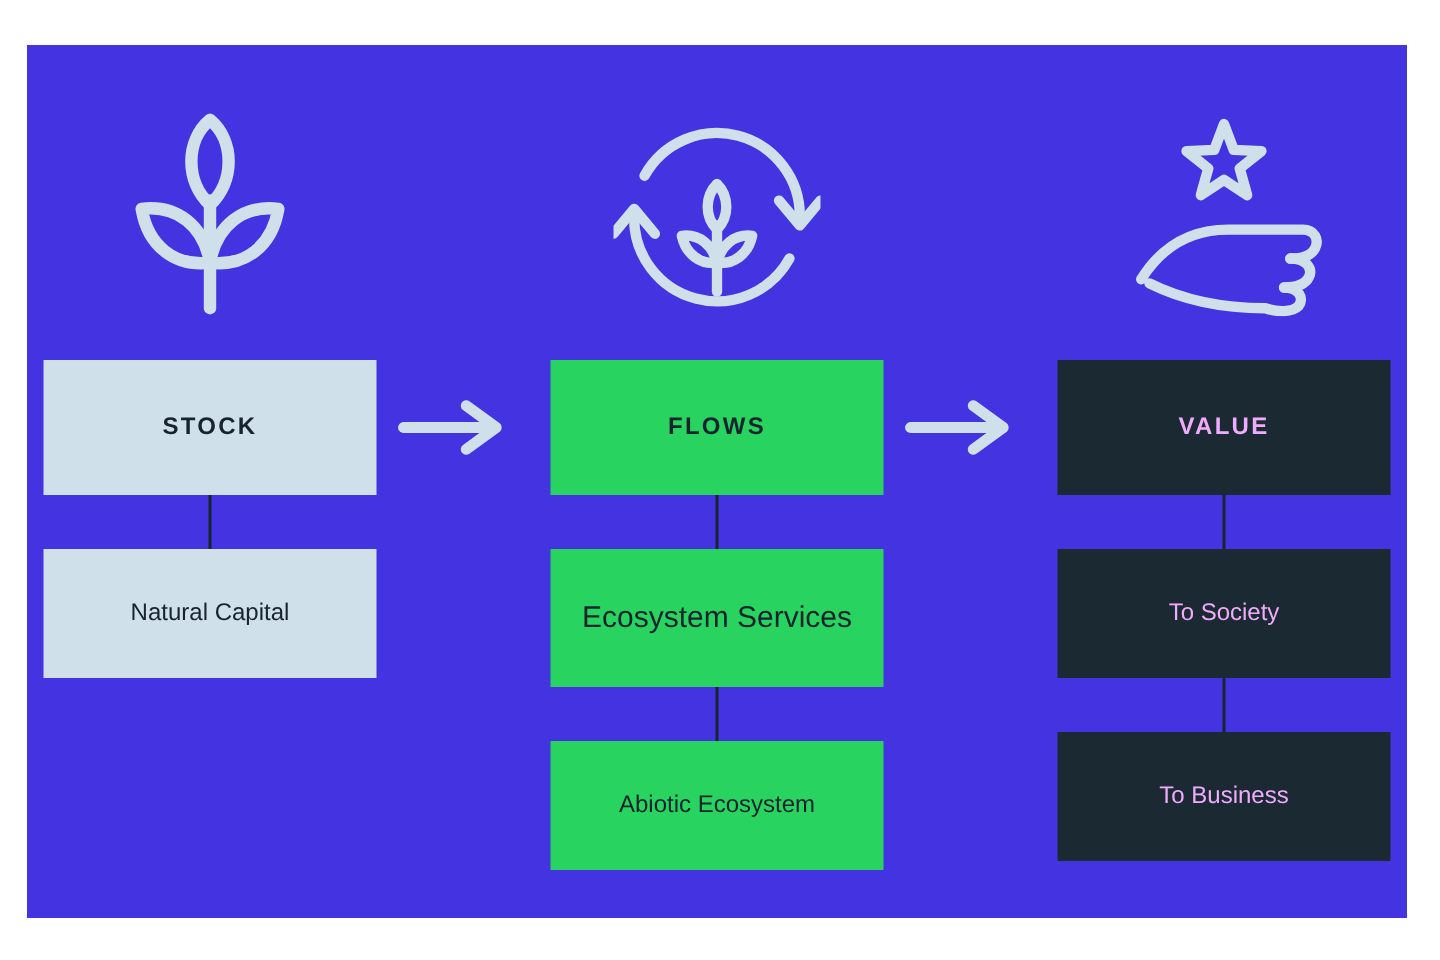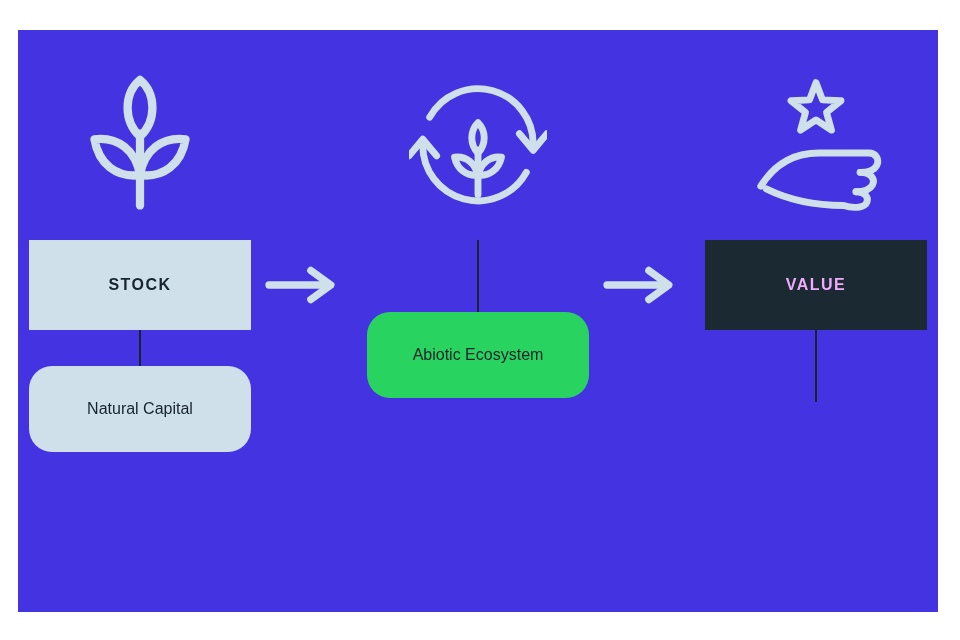--- a/index.html
+++ b/index.html
@@ -51,21 +51,20 @@
     height:90px;
     font-weight:bold;
     font-size:16px;
     letter-spacing:1.5px;
     text-transform:uppercase;
   }
   .box.item{
     min-height:86px;
     font-size:16px;
     line-height:1.35;
-    border-radius:23px;
   }
   .box.item.big{
     min-height:92px;
     font-size:20px;
   }
   .light{background:#cfe0ea;color:#17242e;}
   .green{background:#29d35f;color:#17242e;}
   .dark{background:#1b2933;color:#f0abfc;}
   .vline{
     width:2px;height:36px;
@@ -114,21 +113,23 @@
           <path d="M15 32 A40 40 0 0 1 90 52"></path>
           <path d="M80 44 L90 56 L100 44"></path>
           <path d="M85 72 A40 40 0 0 1 10 52"></path>
           <path d="M0 60 L10 48 L20 60"></path>
           <path d="M50 88 L50 56"></path>
           <path d="M50 58 C44 52 44 42 50 36 C56 42 56 52 50 58 Z"></path>
           <path d="M50 74 C42 75 35 70 33 61 C42 60 48 66 50 74 Z"></path>
           <path d="M50 74 C58 75 65 70 67 61 C58 60 52 66 50 74 Z"></path>
         </svg>
       </div>
+      <div class="box header green">FLOWS</div>
       <div class="vline"></div>
+      <div class="box item big green">Ecosystem Services</div>
       <div class="vline"></div>
       <div class="box item green">Abiotic Ecosystem</div>
     </div>
 
     <div class="arrow-cell">
       <svg viewBox="0 0 96 44" fill="none" stroke="currentColor" stroke-width="8" stroke-linecap="round" stroke-linejoin="round">
         <path d="M4 22 H64"></path>
         <path d="M50 6 L72 22 L50 38"></path>
       </svg>
     </div>
@@ -137,17 +138,19 @@
       <div class="icon-area">
         <svg viewBox="0 0 100 100" fill="none" stroke="currentColor" stroke-width="5" stroke-linecap="round" stroke-linejoin="round">
           <path d="M50 7 L54.7 19.5 L68.1 20.1 L57.6 28.5 L61.2 41.4 L50 34 L38.8 41.4 L42.4 28.5 L31.9 20.1 L45.3 19.5 Z"></path>
           <path d="M10 82 C20 66 34 58 52 58 L88 58 C94 58 96 63 94 67 C92 71 87 72 82 72"></path>
           <path d="M82 72 C90 72 93 77 91 81 C89 85 84 86 79 86"></path>
           <path d="M79 86 C86 86 89 91 86 95 C83 98 76 98 70 96 C50 96 30 92 14 84"></path>
         </svg>
       </div>
       <div class="box header dark">VALUE</div>
       <div class="vline"></div>
+      <div class="box item dark">To Society</div>
       <div class="vline"></div>
+      <div class="box item dark">To Business</div>
     </div>
 
   </div>
 </div>
 
 </body></html>

